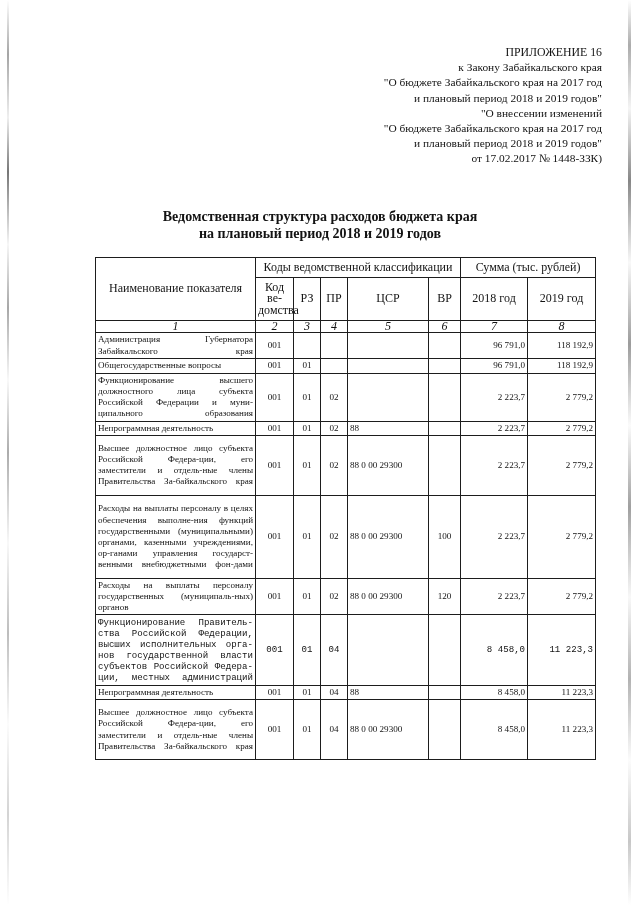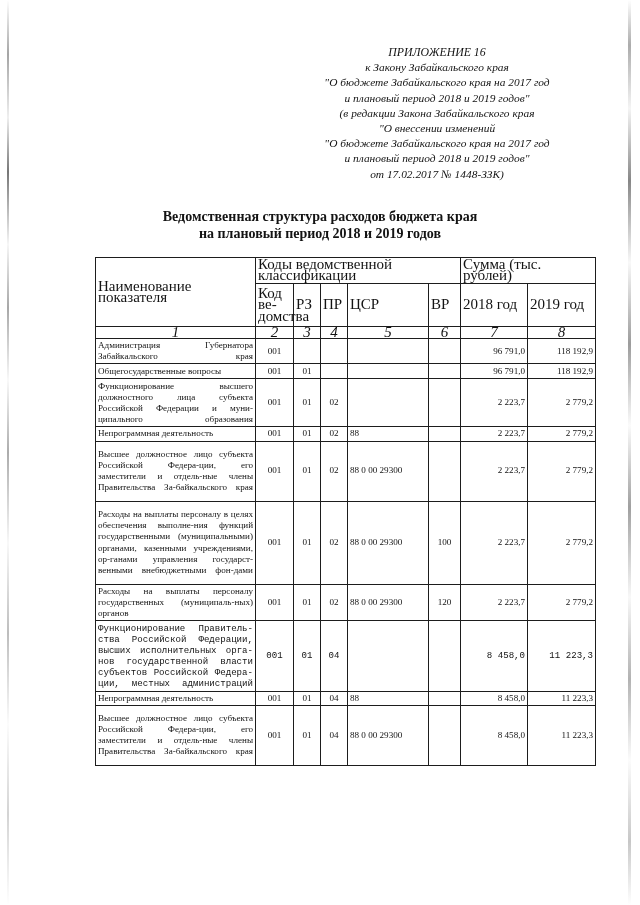--- a/index.html
+++ b/index.html
@@ -61,24 +61,23 @@
     left: 0; top: 0;
     width: 640px; height: 905px;
   }
 
   
   .doc-header {
     position: absolute;
     left: 272px;
     top: 45px;
     width: 330px;
-    text-align: center;
+    text-align: right;
     font-size: 11.4px;
     line-height: 15.2px;
-    font-style: italic;
   }
   .doc-header .hline { white-space: nowrap; }
   .doc-header .hline.first { font-size: 11.8px; }
 
   
   .doc-title {
     position: absolute;
     left: 100px;
     top: 208px;
     width: 440px;
@@ -101,21 +100,22 @@
   }
   .budget-table td, .budget-table th {
     border: 1px solid #1d1d1d;
     padding: 1px 2px;
     vertical-align: middle;
     font-weight: normal;
   }
 
   
   .budget-table thead td {
-    font-size: 15px;
+    text-align: center;
+    font-size: 12px;
     line-height: 11.4px;
   }
   .th-name { }
   .th-group { }
   .th-sub { }
 
   .numrow td {
     text-align: center;
     font-style: italic;
     font-size: 9.4px;
@@ -157,21 +157,20 @@
 <div class="scan-edge-left"></div>
 <div class="scan-edge-right"></div>
 
 <div class="page-inner">
 
   <div class="doc-header">
     <div class="hline first">ПРИЛОЖЕНИЕ 16</div>
     <div class="hline">к Закону Забайкальского края</div>
     <div class="hline">"О бюджете Забайкальского края на 2017 год</div>
     <div class="hline">и плановый период 2018 и 2019 годов"</div>
-    <div class="hline">(в редакции Закона Забайкальского края</div>
     <div class="hline">"О внессении изменений</div>
     <div class="hline">"О бюджете Забайкальского края на 2017 год</div>
     <div class="hline">и плановый период 2018 и 2019 годов"</div>
     <div class="hline">от 17.02.2017  № 1448-ЗЗК)</div>
   </div>
 
   <div class="doc-title">
     <div>Ведомственная структура расходов бюджета края</div>
     <div>на плановый период 2018 и 2019 годов</div>
   </div>

